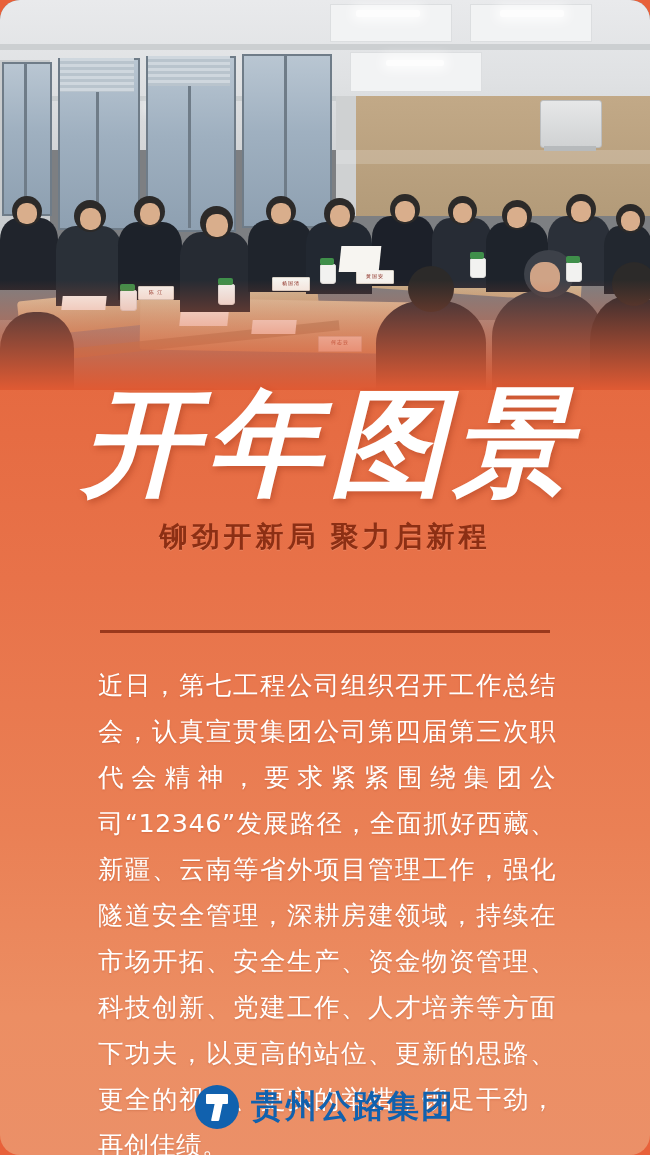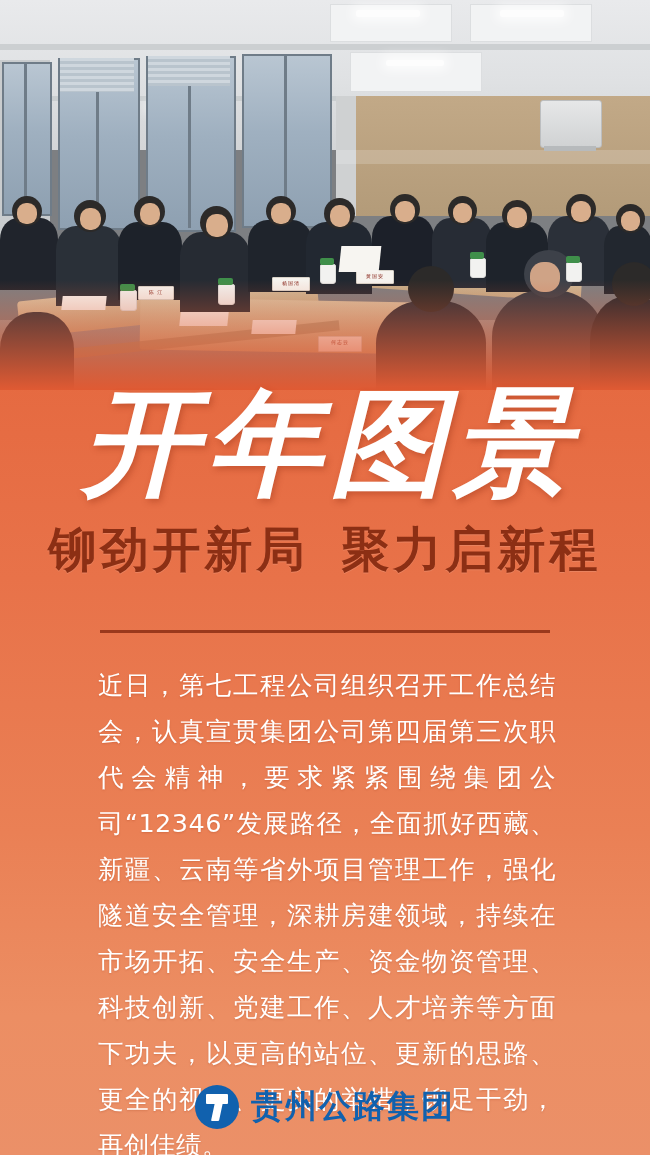--- a/index.html
+++ b/index.html
@@ -12,20 +12,21 @@
     font-family: "Liberation Sans", sans-serif;
     background: #e8613a;
     overflow: hidden;
   }
   .poster {
     position: relative;
     width: 650px;
     height: 1155px;
     background: linear-gradient(180deg, #e4613b 0%, #e2633d 18%, #e4agraph 40%, #e77348 60%, #ea8055 80%, #ec8e63 100%);
     overflow: hidden;
+    border-radius: 20px;
   }
   .poster-bg {
     position: absolute;
     inset: 0;
     background: linear-gradient(180deg, #e05a33 0%, #e4663d 25%, #e87249 50%, #ea8055 72%, #ec8e63 88%, #eb9068 100%);
   }
 
   
   .photo {
     position: absolute;
@@ -148,23 +149,23 @@
     font-size: 116px;
     line-height: 1.12;
     color: #ffffff;
     letter-spacing: 8px;
     text-shadow: 2px 3px 6px rgba(140,40,15,.35);
     font-style: italic;
     white-space: nowrap;
     padding-left: 10px;
   }
   .headline .sub {
-    font-family: Liberation Mono, monospace;
+    font-family: Liberation Serif, serif;
     font-weight: 700;
-    font-size: 48px;
+    font-size: 28px;
     color: #8c2f14;
     letter-spacing: 4px;
     margin-top: 10px;
     white-space: nowrap;
     text-shadow: 0 1px 0 rgba(255,255,255,.12);
   }
 
   
   .divider {
     position: absolute;

